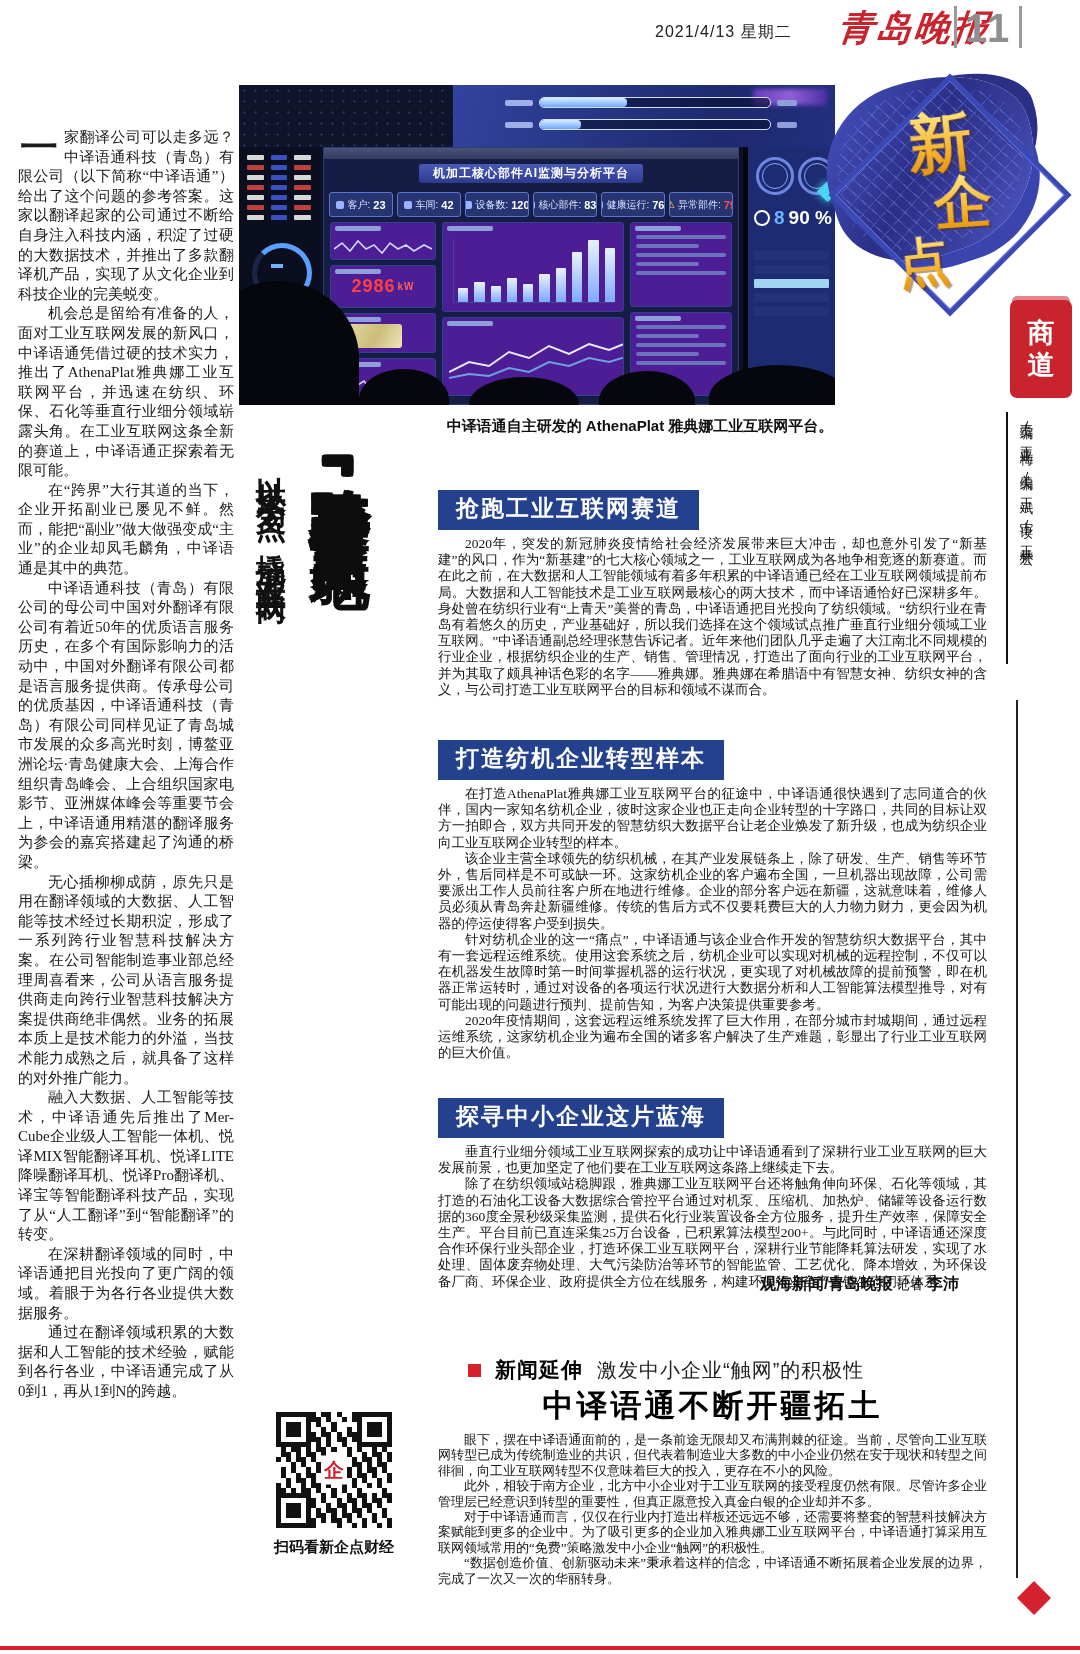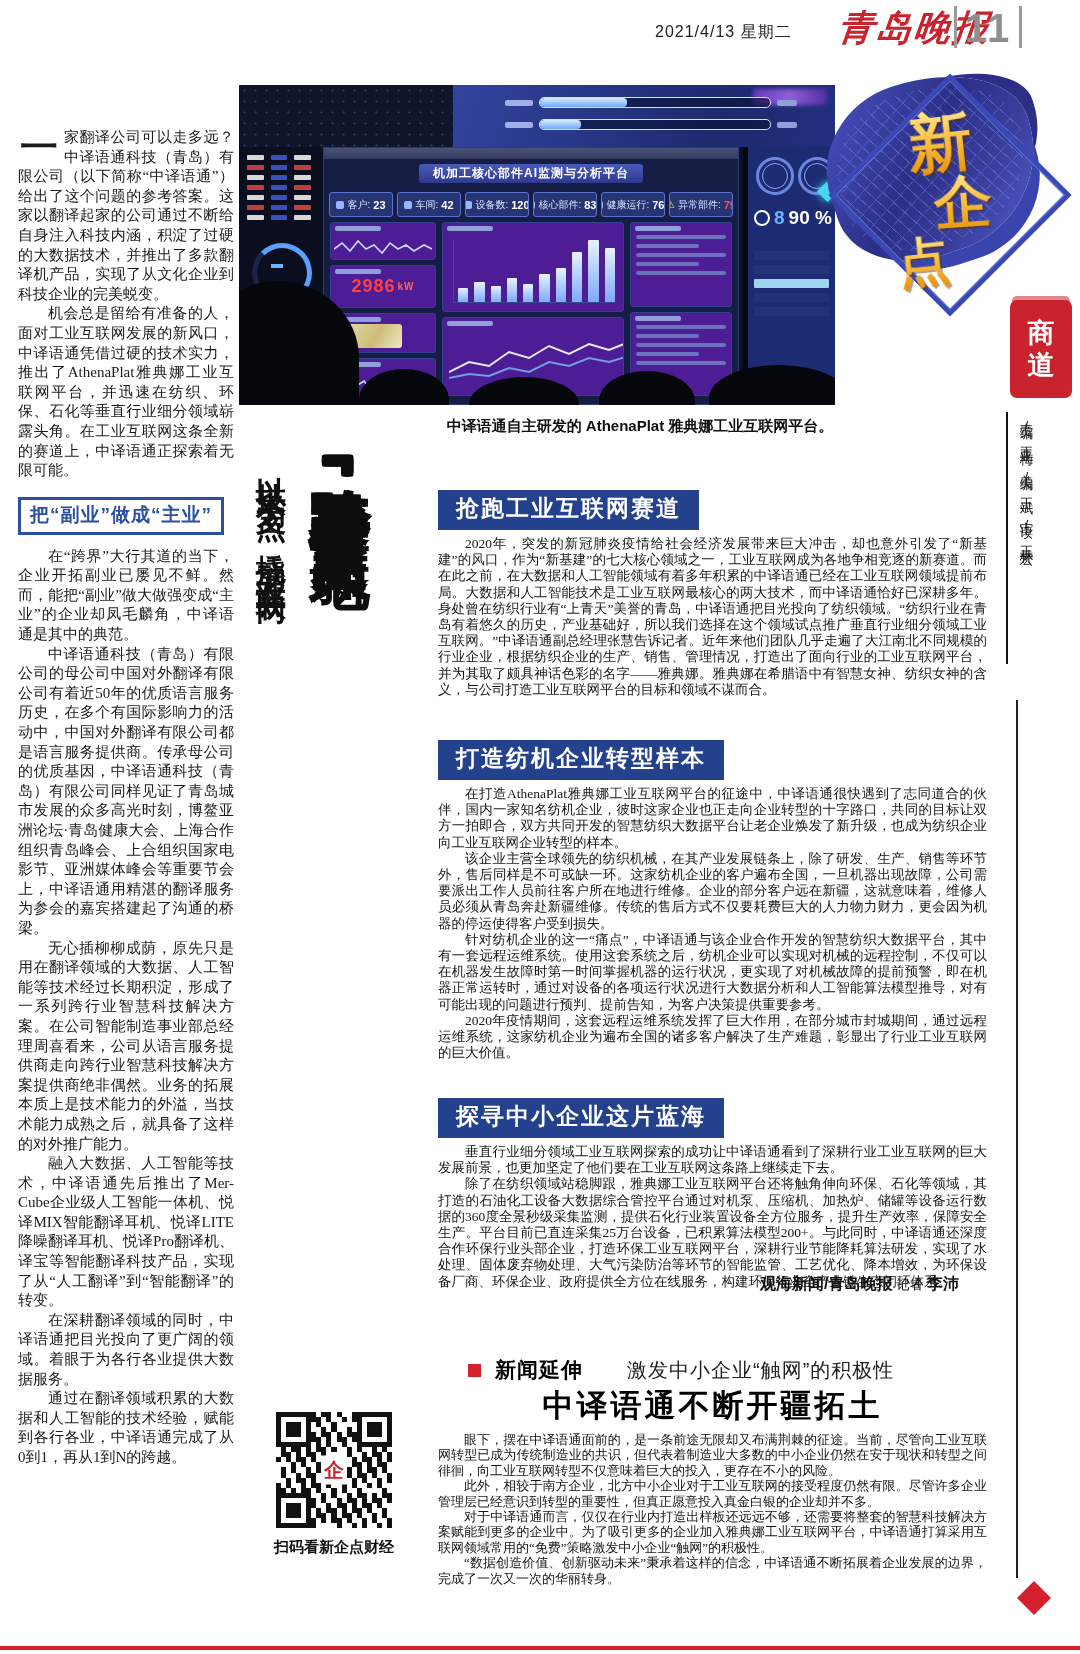--- a/index.html
+++ b/index.html
@@ -118,21 +118,21 @@
   .bodytx{font:13.5px/16.2px "Liberation Serif","DejaVu Serif",serif;text-align:justify;color:#151515;}
   .bodytx p{margin:0;text-indent:2em;}
   .byline{text-align:right;margin-top:-16px;padding-right:28px;
      font:13.5px "Liberation Sans","DejaVu Sans",sans-serif;color:#111;}
   .byline b{font-size:16px;}
 
   
   .ne-row{left:428px;top:1356px;width:560px;display:flex;align-items:baseline;gap:14px;padding-left:40px;}
   .ne-sq{width:13px;height:13px;background:#d5212e;align-self:center;}
   .ne-label{font:bold 21px "Liberation Sans","DejaVu Sans",sans-serif;color:#000;letter-spacing:1px;}
-  .ne-kicker{font:20px "Liberation Sans","DejaVu Sans",sans-serif;color:#222;letter-spacing:1px;margin-left:30px;}
+  .ne-kicker{font:20px "Liberation Sans","DejaVu Sans",sans-serif;color:#222;letter-spacing:1px;}
   .ne-title{left:438px;top:1385px;width:549px;text-align:center;
      font:bold 31px "Liberation Sans","DejaVu Sans",sans-serif;color:#000;letter-spacing:3px;}
 
   
   .banner{left:800px;top:60px;width:262px;height:272px;}
   .splash{position:absolute;left:26px;top:18px;width:212px;height:176px;transform:rotate(-18deg);
      background:linear-gradient(135deg,#4a55c5 0%,#2b2f86 45%,#3a3f9e 70%,#5560d0 100%);
      border-radius:46% 60% 52% 44% / 52% 42% 62% 40%;
      box-shadow:14px 30px 0 -16px #3a44ae, -10px -6px 0 -14px #4a55c5, 30px -14px 0 -20px #2b2f86;}
   .splash::after{content:"";position:absolute;inset:10px;opacity:.35;
@@ -366,21 +366,20 @@
     <div class="sil" style="left:230px;top:292px;width:110px;height:54px;"></div>
     <div class="sil" style="left:360px;top:286px;width:96px;height:60px;"></div>
     <div class="sil" style="left:470px;top:280px;width:140px;height:66px;"></div>
   </div>
   <div class="abs cyan-diamond"></div>
   <div class="abs caption">中译语通自主研发的 AthenaPlat 雅典娜工业互联网平台。</div>
 
   <div class="abs leftcol">
     <p style="text-indent:0;"><span class="drop">一</span><span>家翻译公司可以走多远？中译语通科技（青岛）有限公司（以下简称“中译语通”）给出了这个问题的参考答案。这家以翻译起家的公司通过不断给自身注入科技内涵，积淀了过硬的大数据技术，并推出了多款翻译机产品，实现了从文化企业到科技企业的完美蜕变。</span></p>
     <p>机会总是留给有准备的人，面对工业互联网发展的新风口，中译语通凭借过硬的技术实力，推出了AthenaPlat雅典娜工业互联网平台，并迅速在纺织、环保、石化等垂直行业细分领域崭露头角。在工业互联网这条全新的赛道上，中译语通正探索着无限可能。</p>
-    <div><span class="lc-header">把“副业”做成“主业”</span></div>
     <p>在“跨界”大行其道的当下，企业开拓副业已屡见不鲜。然而，能把“副业”做大做强变成“主业”的企业却凤毛麟角，中译语通是其中的典范。</p>
     <p>中译语通科技（青岛）有限公司的母公司中国对外翻译有限公司有着近50年的优质语言服务历史，在多个有国际影响力的活动中，中国对外翻译有限公司都是语言服务提供商。传承母公司的优质基因，中译语通科技（青岛）有限公司同样见证了青岛城市发展的众多高光时刻，博鳌亚洲论坛·青岛健康大会、上海合作组织青岛峰会、上合组织国家电影节、亚洲媒体峰会等重要节会上，中译语通用精湛的翻译服务为参会的嘉宾搭建起了沟通的桥梁。</p>
     <p>无心插柳柳成荫，原先只是用在翻译领域的大数据、人工智能等技术经过长期积淀，形成了一系列跨行业智慧科技解决方案。在公司智能制造事业部总经理周喜看来，公司从语言服务提供商走向跨行业智慧科技解决方案提供商绝非偶然。业务的拓展本质上是技术能力的外溢，当技术能力成熟之后，就具备了这样的对外推广能力。</p>
     <p>融入大数据、人工智能等技术，中译语通先后推出了Mer-Cube企业级人工智能一体机、悦译MIX智能翻译耳机、悦译LITE降噪翻译耳机、悦译Pro翻译机、译宝等智能翻译科技产品，实现了从“人工翻译”到“智能翻译”的转变。</p>
     <p>在深耕翻译领域的同时，中译语通把目光投向了更广阔的领域。着眼于为各行各业提供大数据服务。</p>
     <p>通过在翻译领域积累的大数据和人工智能的技术经验，赋能到各行各业，中译语通完成了从0到1，再从1到N的跨越。</p>
   </div>
 
   <div class="abs v-sub">以技术为支点，撬动工业互联网</div>
   <div class="abs v-main"><span class="outline">『跨界者』</span><span>中译语通走出新天地</span></div>

